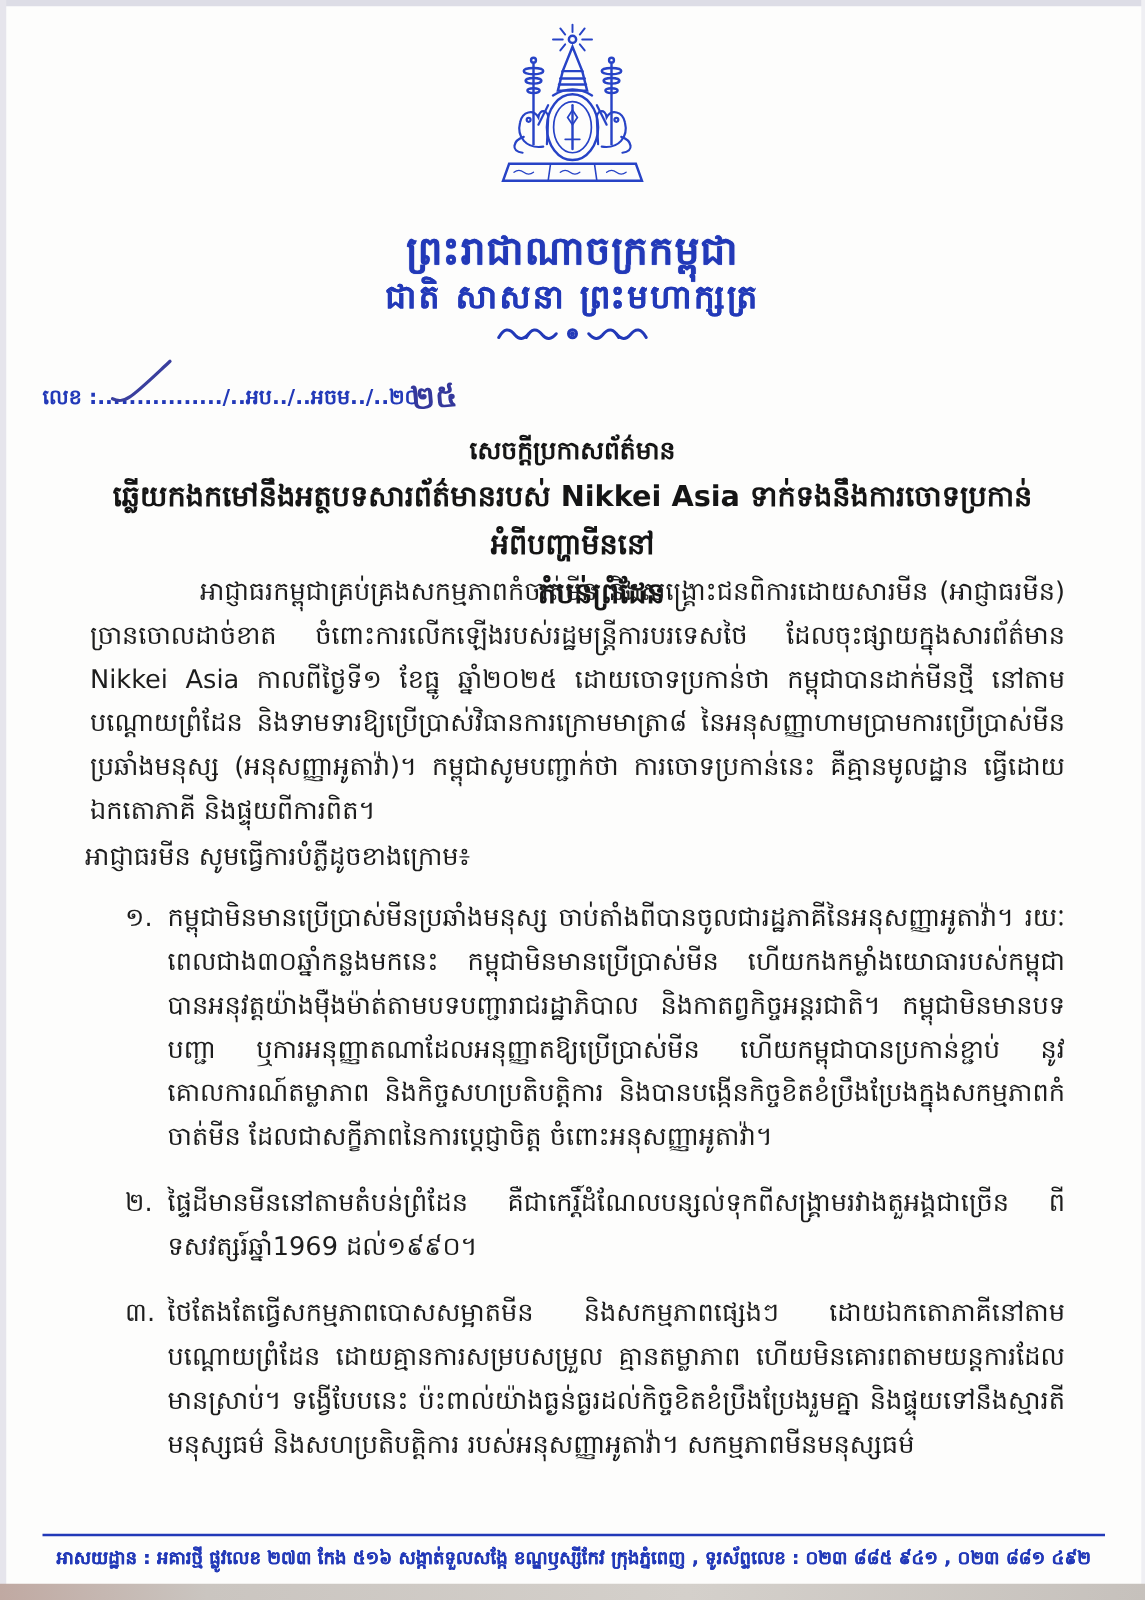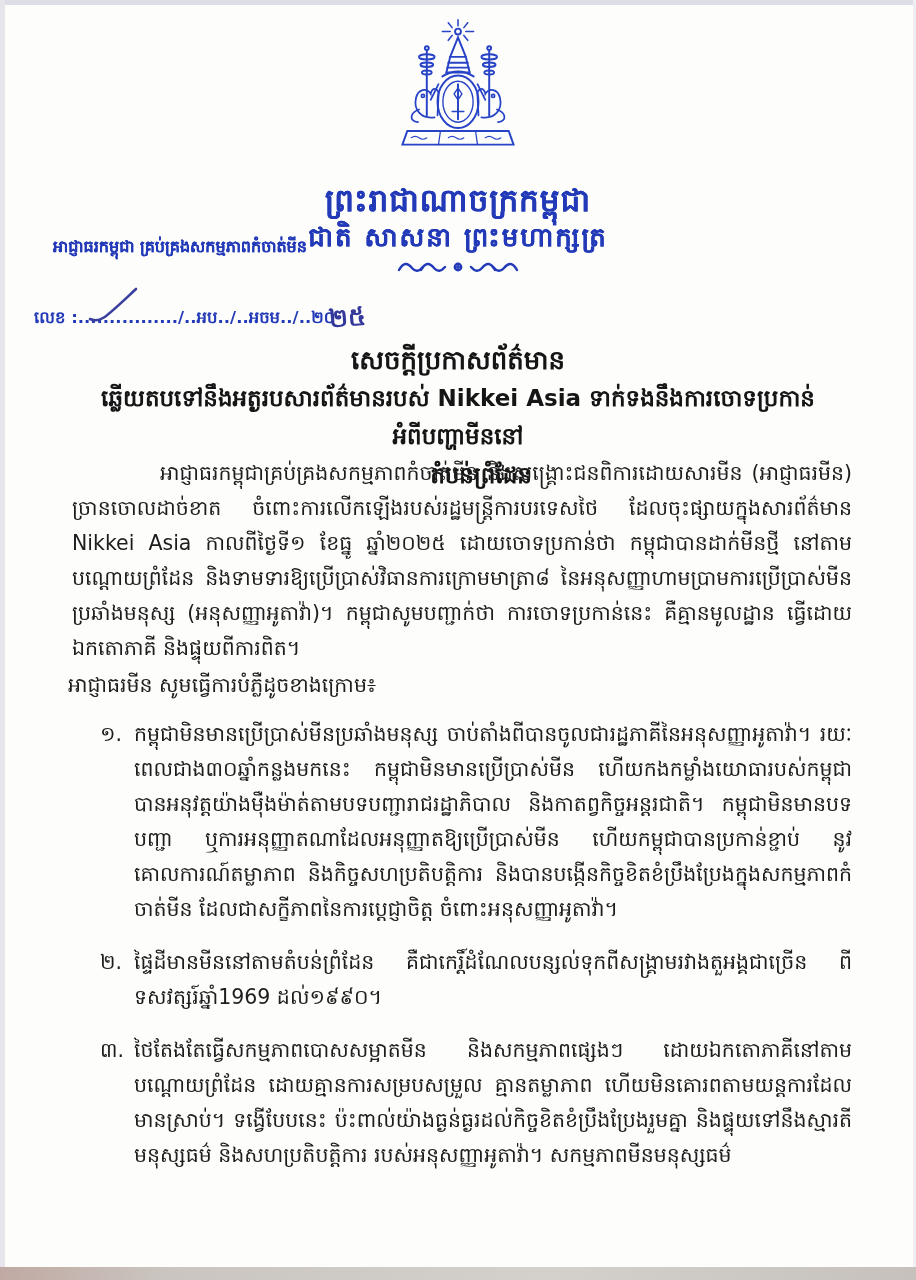--- a/index.html
+++ b/index.html
@@ -37,21 +37,21 @@
     color:#2239b8;font-weight:bold;font-size:16.5px;white-space:nowrap;
   }
   .refline .hand{
     display:inline-block;color:#34389b;font-size:25px;font-weight:bold;
     transform:rotate(-5deg) translateY(3px);margin-left:-6px;
     font-family:"DejaVu Serif","Liberation Serif",serif;
   }
   .pen-stroke{position:absolute;left:52px;top:-12px;pointer-events:none;}
 
   .title-block{position:absolute;top:341px;left:0;width:100%;text-align:center;color:#151515;}
-  .title-1{font-size:26px;font-weight:bold;line-height:38px;}
+  .title-1{font-size:20px;font-weight:bold;line-height:38px;}
   .title-2{font-size:23px;font-weight:bold;line-height:38px;padding:0 90px;}
   .title-3{font-size:23px;font-weight:bold;line-height:40px;padding-left:46px;}
 
   .body-block{
     position:absolute;top:456px;left:68px;width:784px;color:#1d1d1d;
     font-size:20.5px;line-height:35px;text-align:justify;
   }
   .para-indent{text-indent:88px;margin:0 0 2px 4px;}
   .lead-in{margin:0 0 14px 0;text-align:left;}
   .num-list{margin-top:6px;}
@@ -149,33 +149,32 @@
       <path d="M6 12 q6 -11 13 -2 q5 6 11 -1"></path>
       <path d="M28 12 q6 -11 13 -2 q5 6 11 -1"></path>
       <circle cx="65" cy="9" r="3.2"></circle>
       <circle cx="65" cy="9" r="0.8" fill="#2239b8"></circle>
       <path d="M124 12 q-6 -11 -13 -2 q-5 6 -11 -1"></path>
       <path d="M102 12 q-6 -11 -13 -2 q-5 6 -11 -1"></path>
     </svg>
   </div>
 
   <div class="letterhead">
-    <div>អាជ្ញាធរកម្ពុជា គ្រប់គ្រងសកម្មភាពកំចាត់មីន</div>
   </div>
 
   <div class="refline">
     <svg class="pen-stroke" width="60" height="40" viewBox="0 0 60 40" fill="none" stroke="#3a3f9e" stroke-width="2.6" stroke-linecap="round">
       <path d="M4 32 C14 37 20 30 50 2"></path>
     </svg>
     <span>លេខ :................/..អប../..អចម../..២០</span><span class="hand">២៥</span>
   </div>
 
   <div class="title-block">
     <div class="title-1">សេចក្ដីប្រកាសព័ត៌មាន</div>
-    <div class="title-2">ឆ្លើយតបទៅនឹងអត្ងរបសារព័ត៌មានរបស់ Nikkei Asia ទាក់ទងនឹងការចោទប្រកាន់អំពីបញ្ហាមីននៅ</div>
+    <div class="title-2">ឆ្លើយកងកមៅនឹងអត្ថបទសារព័ត៌មានរបស់ Nikkei Asia ទាក់ទងនឹងការចោទប្រកាន់អំពីបញ្ហាមីននៅ</div>
     <div class="title-3">តំបន់ព្រំដែន</div>
   </div>
 
   <div class="body-block">
     <p class="para-indent">អាជ្ញាធរកម្ពុជាគ្រប់គ្រងសកម្មភាពកំចាត់មីន និងសង្គ្រោះជនពិការដោយសារមីន (អាជ្ញាធរមីន) ច្រានចោលដាច់ខាត ចំពោះការលើកឡើងរបស់រដ្ឋមន្ត្រីការបរទេសថៃ ដែលចុះផ្សាយក្នុងសារព័ត៌មាន Nikkei Asia កាលពីថ្ងៃទី១ ខែធ្នូ ឆ្នាំ២០២៥ ដោយចោទប្រកាន់ថា កម្ពុជាបានដាក់មីនថ្មី នៅតាមបណ្ដោយព្រំដែន និងទាមទារឱ្យប្រើប្រាស់វិធានការក្រោមមាត្រា៨ នៃអនុសញ្ញាហាមប្រាមការប្រើប្រាស់មីនប្រឆាំងមនុស្ស (អនុសញ្ញាអូតាវ៉ា)។ កម្ពុជាសូមបញ្ជាក់ថា ការចោទប្រកាន់នេះ គឺគ្មានមូលដ្ឋាន ធ្វើដោយឯកតោភាគី និងផ្ទុយពីការពិត។</p>
     <div class="lead-in">អាជ្ញាធរមីន សូមធ្វើការបំភ្លឺដូចខាងក្រោម៖</div>
     <div class="num-list">
       <div class="num-item">
         <span class="num">១.</span>
         <div class="txt">កម្ពុជាមិនមានប្រើប្រាស់មីនប្រឆាំងមនុស្ស ចាប់តាំងពីបានចូលជារដ្ឋភាគីនៃអនុសញ្ញាអូតាវ៉ា។ រយៈពេលជាង៣០ឆ្នាំកន្លងមកនេះ កម្ពុជាមិនមានប្រើប្រាស់មីន ហើយកងកម្លាំងយោធារបស់កម្ពុជា បានអនុវត្តយ៉ាងម៉ឺងម៉ាត់តាមបទបញ្ជារាជរដ្ឋាភិបាល និងកាតព្វកិច្ចអន្តរជាតិ។ កម្ពុជាមិនមានបទបញ្ជា ឬការអនុញ្ញាតណាដែលអនុញ្ញាតឱ្យប្រើប្រាស់មីន ហើយកម្ពុជាបានប្រកាន់ខ្ជាប់ នូវគោលការណ៍តម្លាភាព និងកិច្ចសហប្រតិបត្តិការ និងបានបង្កើនកិច្ចខិតខំប្រឹងប្រែងក្នុងសកម្មភាពកំចាត់មីន ដែលជាសក្ខីភាពនៃការប្ដេជ្ញាចិត្ត ចំពោះអនុសញ្ញាអូតាវ៉ា។</div>
@@ -184,15 +183,18 @@
         <span class="num">២.</span>
         <div class="txt">ផ្ទៃដីមានមីននៅតាមតំបន់ព្រំដែន គឺជាកេរ្តិ៍ដំណែលបន្សល់ទុកពីសង្គ្រាមរវាងតួអង្គជាច្រើន ពីទសវត្សរ៍ឆ្នាំ1969 ដល់១៩៩០។</div>
       </div>
       <div class="num-item">
         <span class="num">៣.</span>
         <div class="txt">ថៃតែងតែធ្វើសកម្មភាពបោសសម្អាតមីន និងសកម្មភាពផ្សេងៗ ដោយឯកតោភាគីនៅតាមបណ្ដោយព្រំដែន ដោយគ្មានការសម្របសម្រួល គ្មានតម្លាភាព ហើយមិនគោរពតាមយន្តការដែលមានស្រាប់។ ទង្វើបែបនេះ ប៉ះពាល់យ៉ាងធ្ងន់ធ្ងរដល់កិច្ចខិតខំប្រឹងប្រែងរួមគ្នា និងផ្ទុយទៅនឹងស្មារតីមនុស្សធម៌ និងសហប្រតិបត្តិការ របស់អនុសញ្ញាអូតាវ៉ា។ សកម្មភាពមីនមនុស្សធម៌</div>
       </div>
     </div>
   </div>
 
+  <div class="footer">
+    <span>អាសយដ្ឋាន : អគារថ្មី ផ្លូវលេខ ២៧៣ កែង ៥១៦ សង្កាត់ទួលសង្កែ ខណ្ឌឫស្សីកែវ ក្រុងភ្នំពេញ , ទូរស័ព្ទលេខ : ០២៣ ៨៨៥ ៩៤១ , ០២៣ ៨៨១ ៤៩២</span>
+  </div>
 
   <div class="edge-bottom"></div>
 </div>
 
 </body></html>

